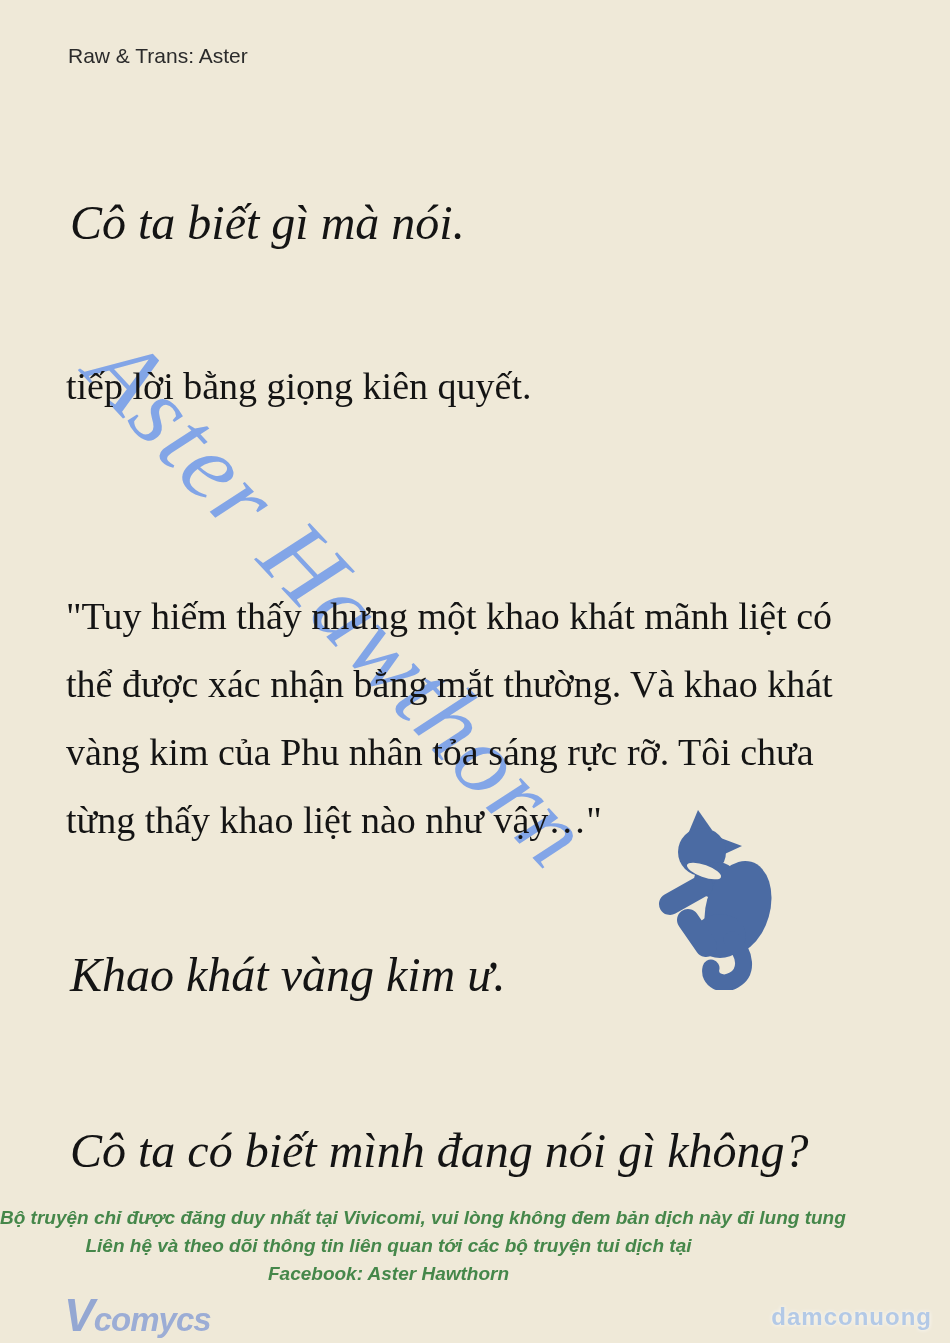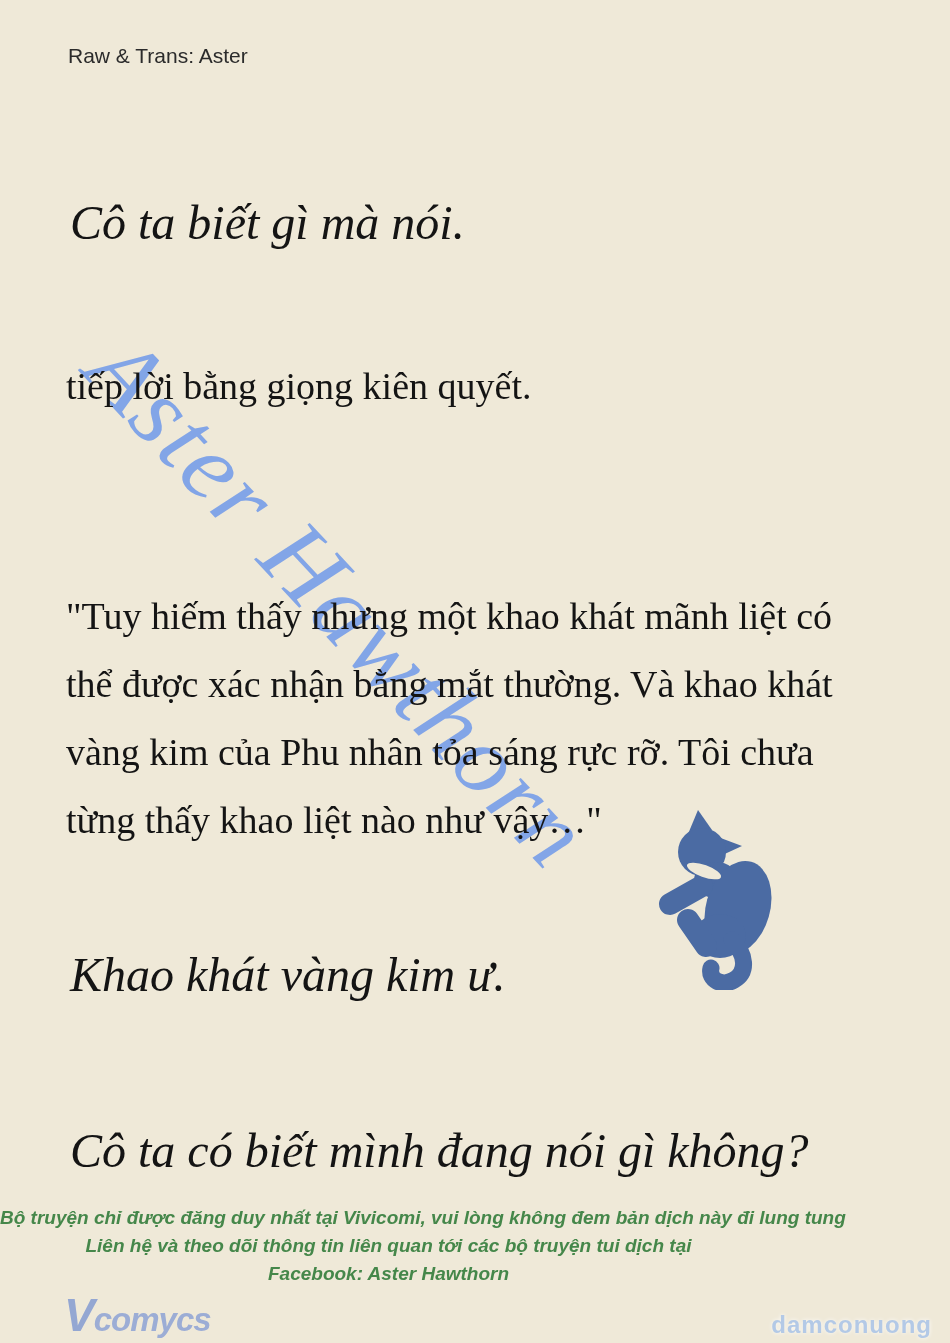--- a/index.html
+++ b/index.html
@@ -89,21 +89,20 @@
 
   .site-tag {
     right: 18px; top: 1303px;
     font-family: "Liberation Sans", sans-serif;
     font-weight: bold;
     font-size: 24px;
     letter-spacing: 1px;
     color: #b3c9e6;
     text-shadow: 0 0 4px rgba(255,255,255,0.9);
     z-index: 2;
-    margin-top: 8px;
   }
 </style>
 </head>
 <body>
 
 <div class="abs credit">Raw &amp; Trans: Aster</div>
 
 <div class="abs watermark">Aster Hawthorn</div>
 
 <div class="abs monologue mono-1">Cô ta biết gì mà nói.</div>

